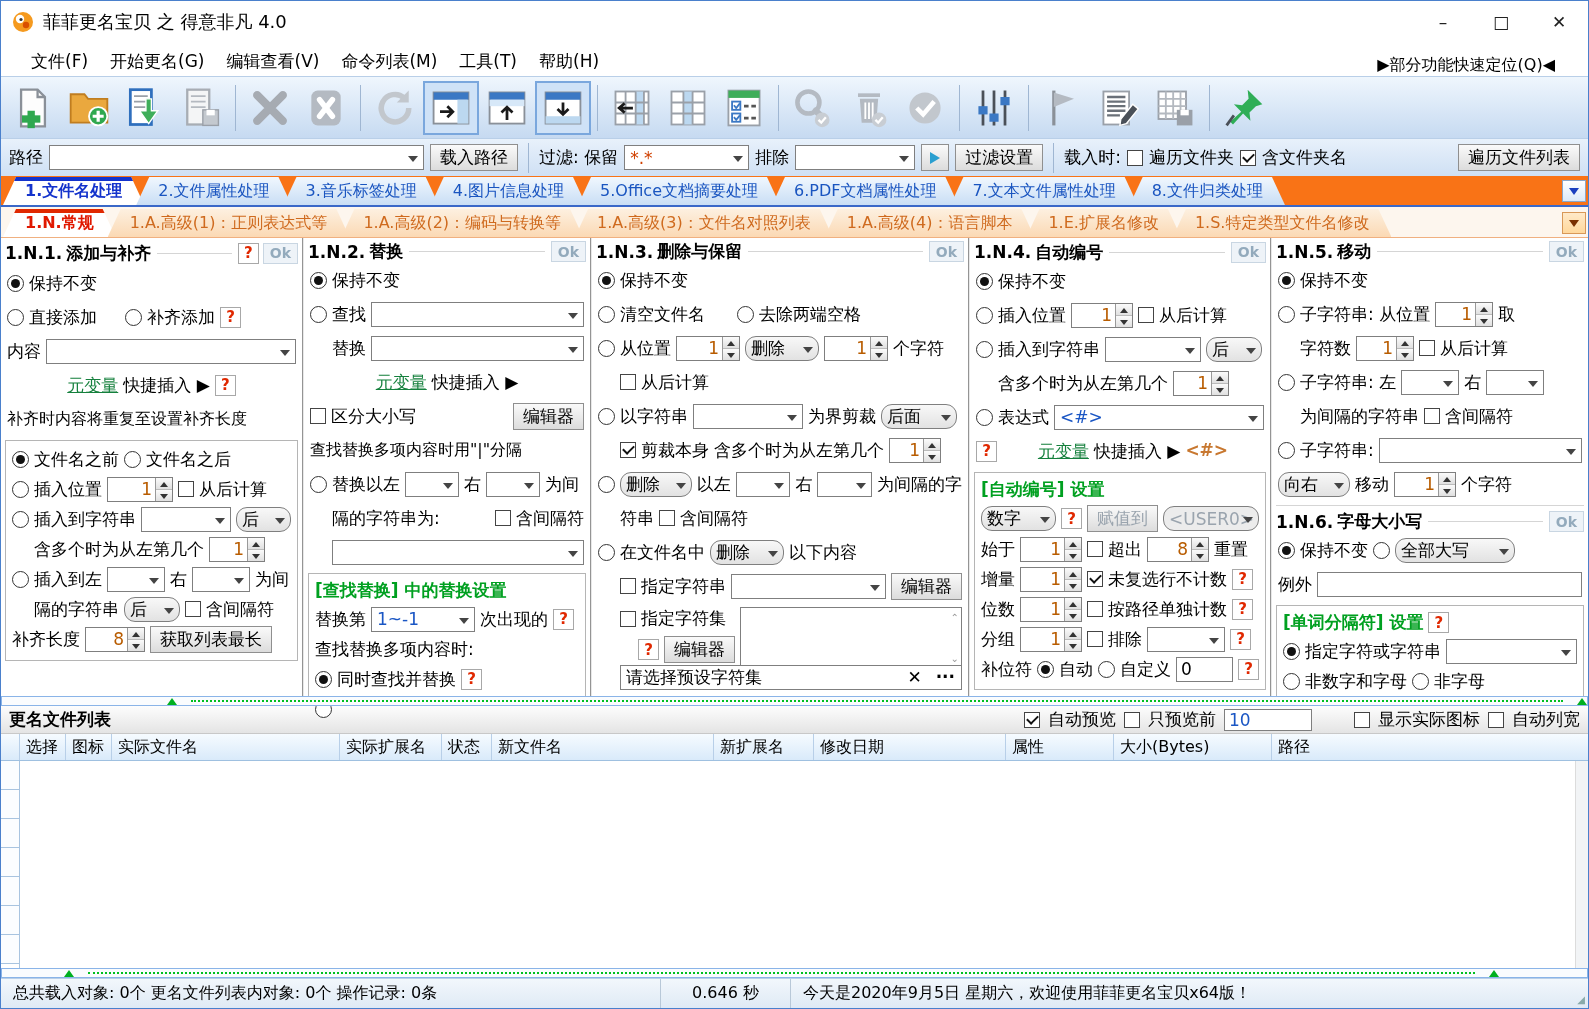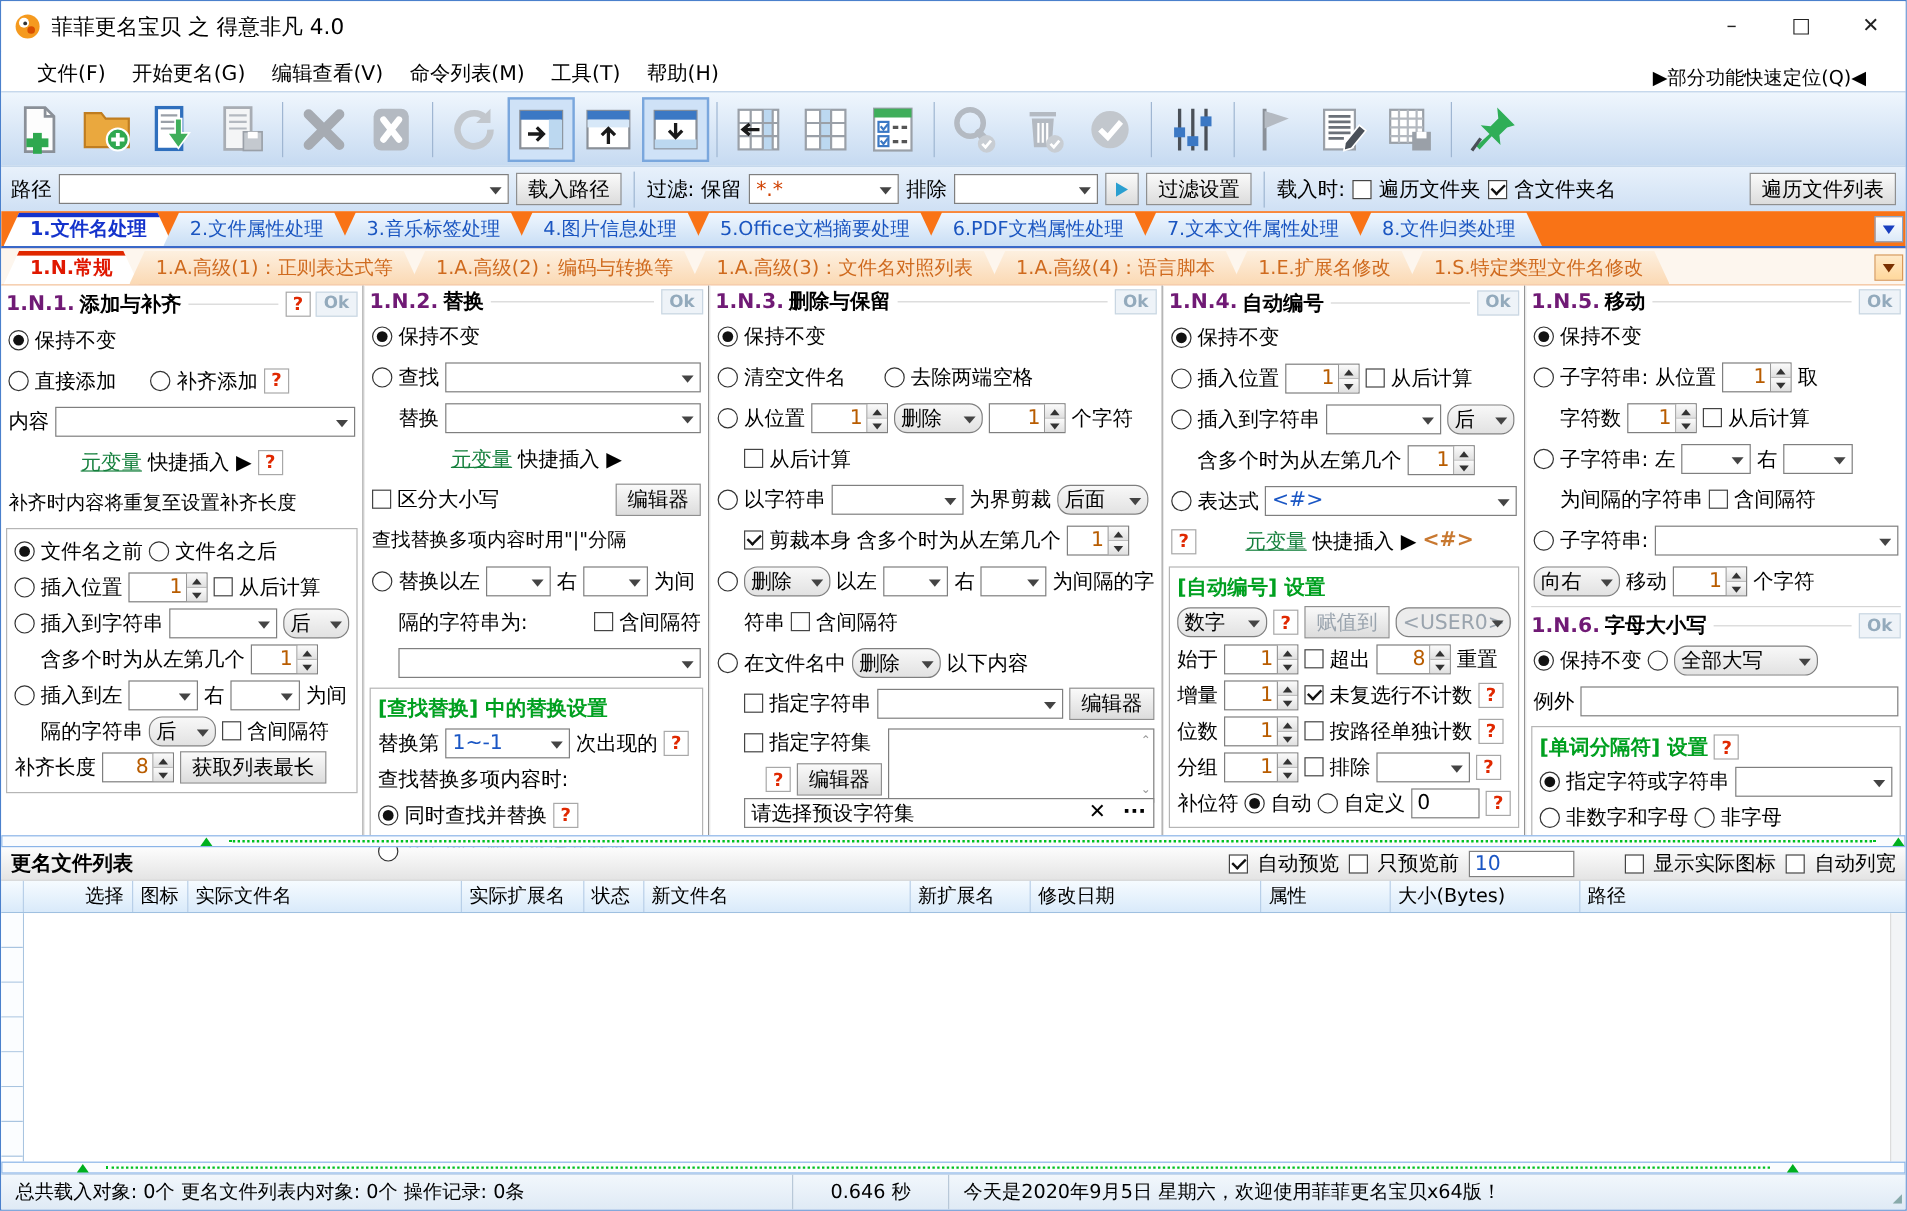--- a/index.html
+++ b/index.html
@@ -66,21 +66,21 @@
   .tabdrop.or { border-color:#d89858; background:linear-gradient(#ffe9c8,#ffd89c); }
   .tabdrop i { width:0; height:0; border-left:5px solid transparent; border-right:5px solid transparent; border-top:7px solid #1a3fbf; }
   .tabdrop.or i { border-top-color:#7a3000; }
 
   
   .panels { flex:none; height:458px; background:#fff; display:flex; }
   .pan { padding:2px 4px; border-right:2px groove #e8e8e8; display:flex; flex-direction:column; }
   .pan:last-child { border-right:none; }
   .p1{width:303px;} .p2{width:288px;} .p3{width:378px;} .p4{width:302px;} .p5{flex:1;}
   .ph { display:flex; align-items:center; font-weight:bold; font-size:17px; height:26px; gap:4px; }
-  .ph .pre { color:#701a75;text-align:right; }
+  .ph .pre { color:#000000;text-align:right; }
   .ph .hl { flex:1; border-top:1px solid #d5d5d5; margin:0 2px; }
   .r { display:flex; align-items:center; gap:5px; margin:4px 2px; min-height:26px; }
   .grp { border:1px solid #b5b5b5; margin:4px 0; padding:1px 4px 3px 4px; }
   .gt { color:#00a020; font-weight:bold; white-space:nowrap; }
   .note { white-space:nowrap; font-size:16px; }
   .ind { margin-left:22px; }
   .tag { color:#c87830; font-weight:bold; }
   .blue { color:#1a56c4; }
   .orange { color:#d04000; }
 
@@ -975,21 +975,21 @@
     <input class="txt blue" style="width: 88px; height: 22px; color: rgb(26, 86, 196);" value="10">
     <span style="width:26px;"></span>
     <span class="cb"></span>
     <span class="lbl">显示实际图标</span>
     <span class="cb"></span>
     <span class="lbl">自动列宽</span>
   </div>
 
   <div class="thead">
     <span class="th" style="width:19px;"></span>
-    <span class="th" style="width:46px;margin-left:45px;">选择</span>
+    <span class="th" style="width:46px;">选择</span>
     <span class="th" style="width:46px;">图标</span>
     <span class="th" style="width:228px;">实际文件名</span>
     <span class="th" style="width:102px;">实际扩展名</span>
     <span class="th" style="width:50px;">状态</span>
     <span class="th" style="width:222px;">新文件名</span>
     <span class="th" style="width:100px;">新扩展名</span>
     <span class="th" style="width:192px;">修改日期</span>
     <span class="th" style="width:108px;">属性</span>
     <span class="th" style="width:158px;">大小(Bytes)</span>
     <span class="th" style="flex:1;border-right:none;">路径</span>

